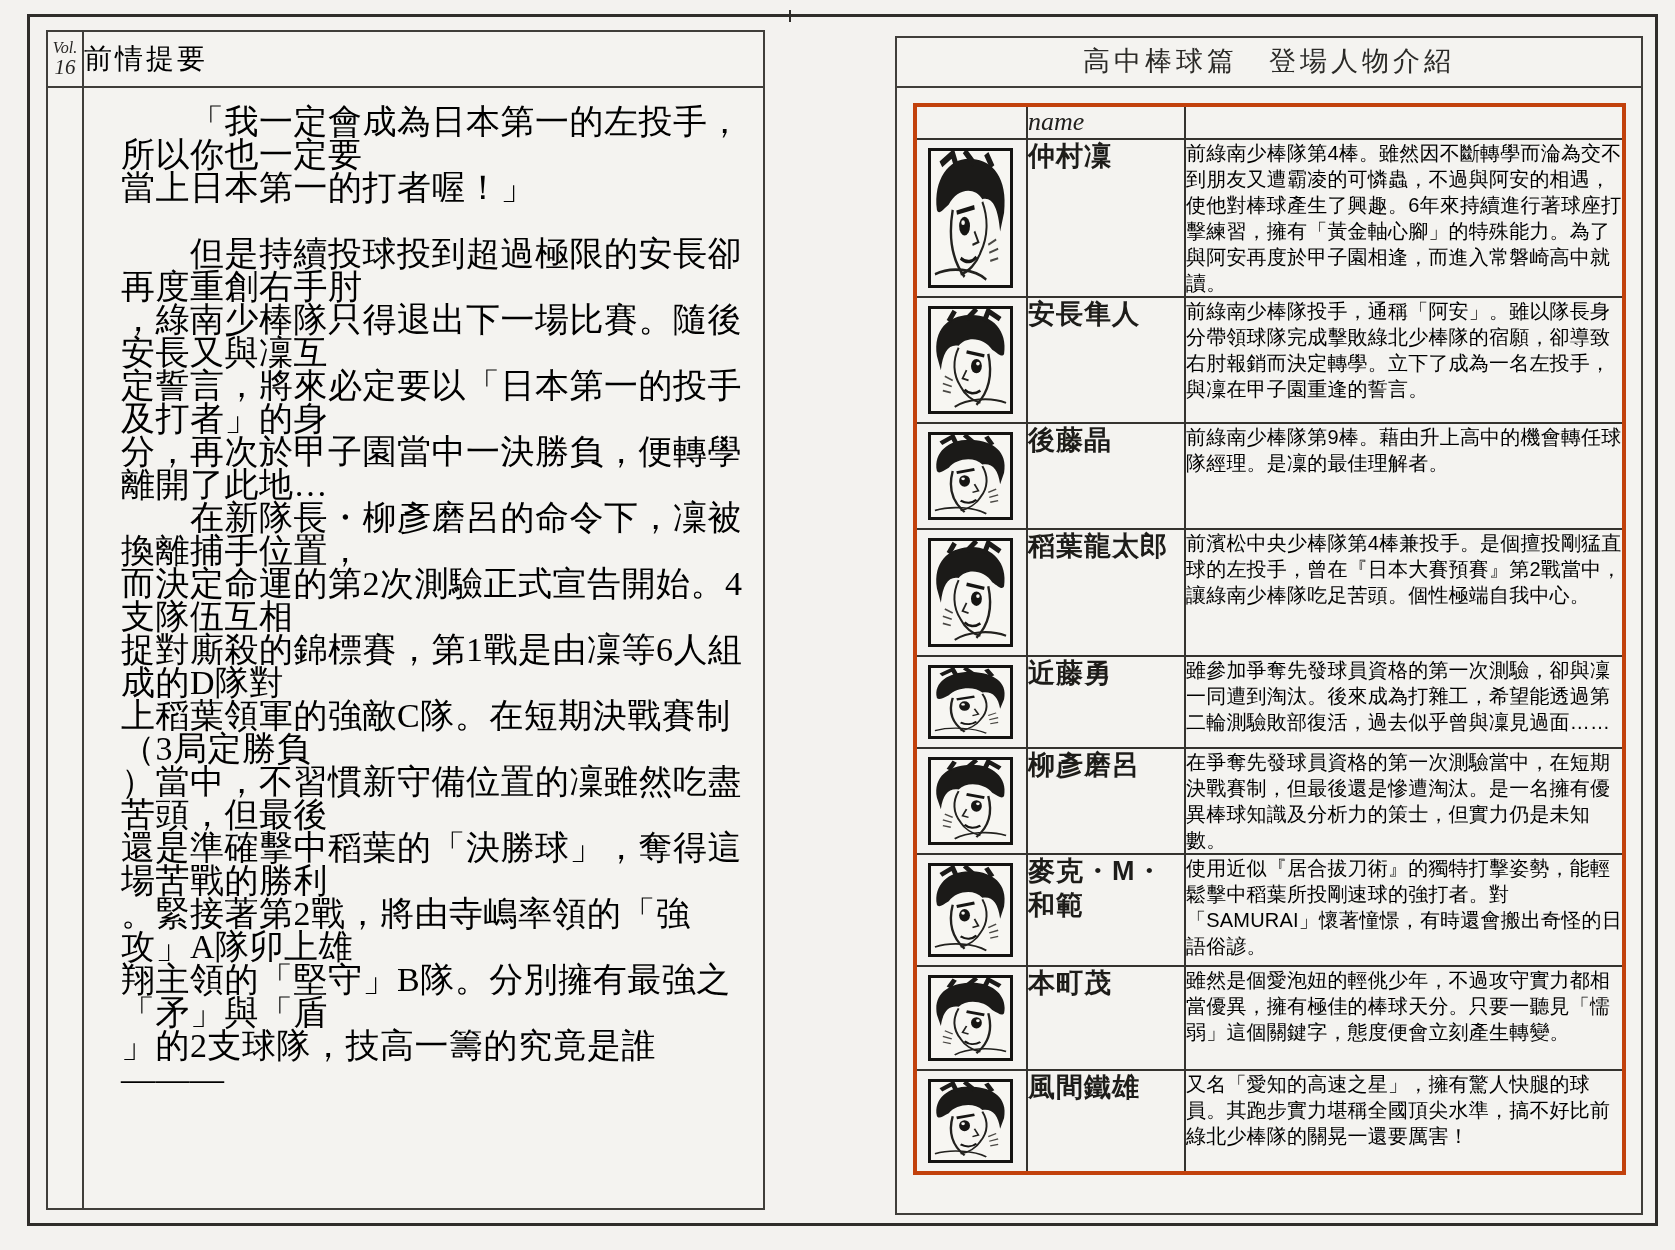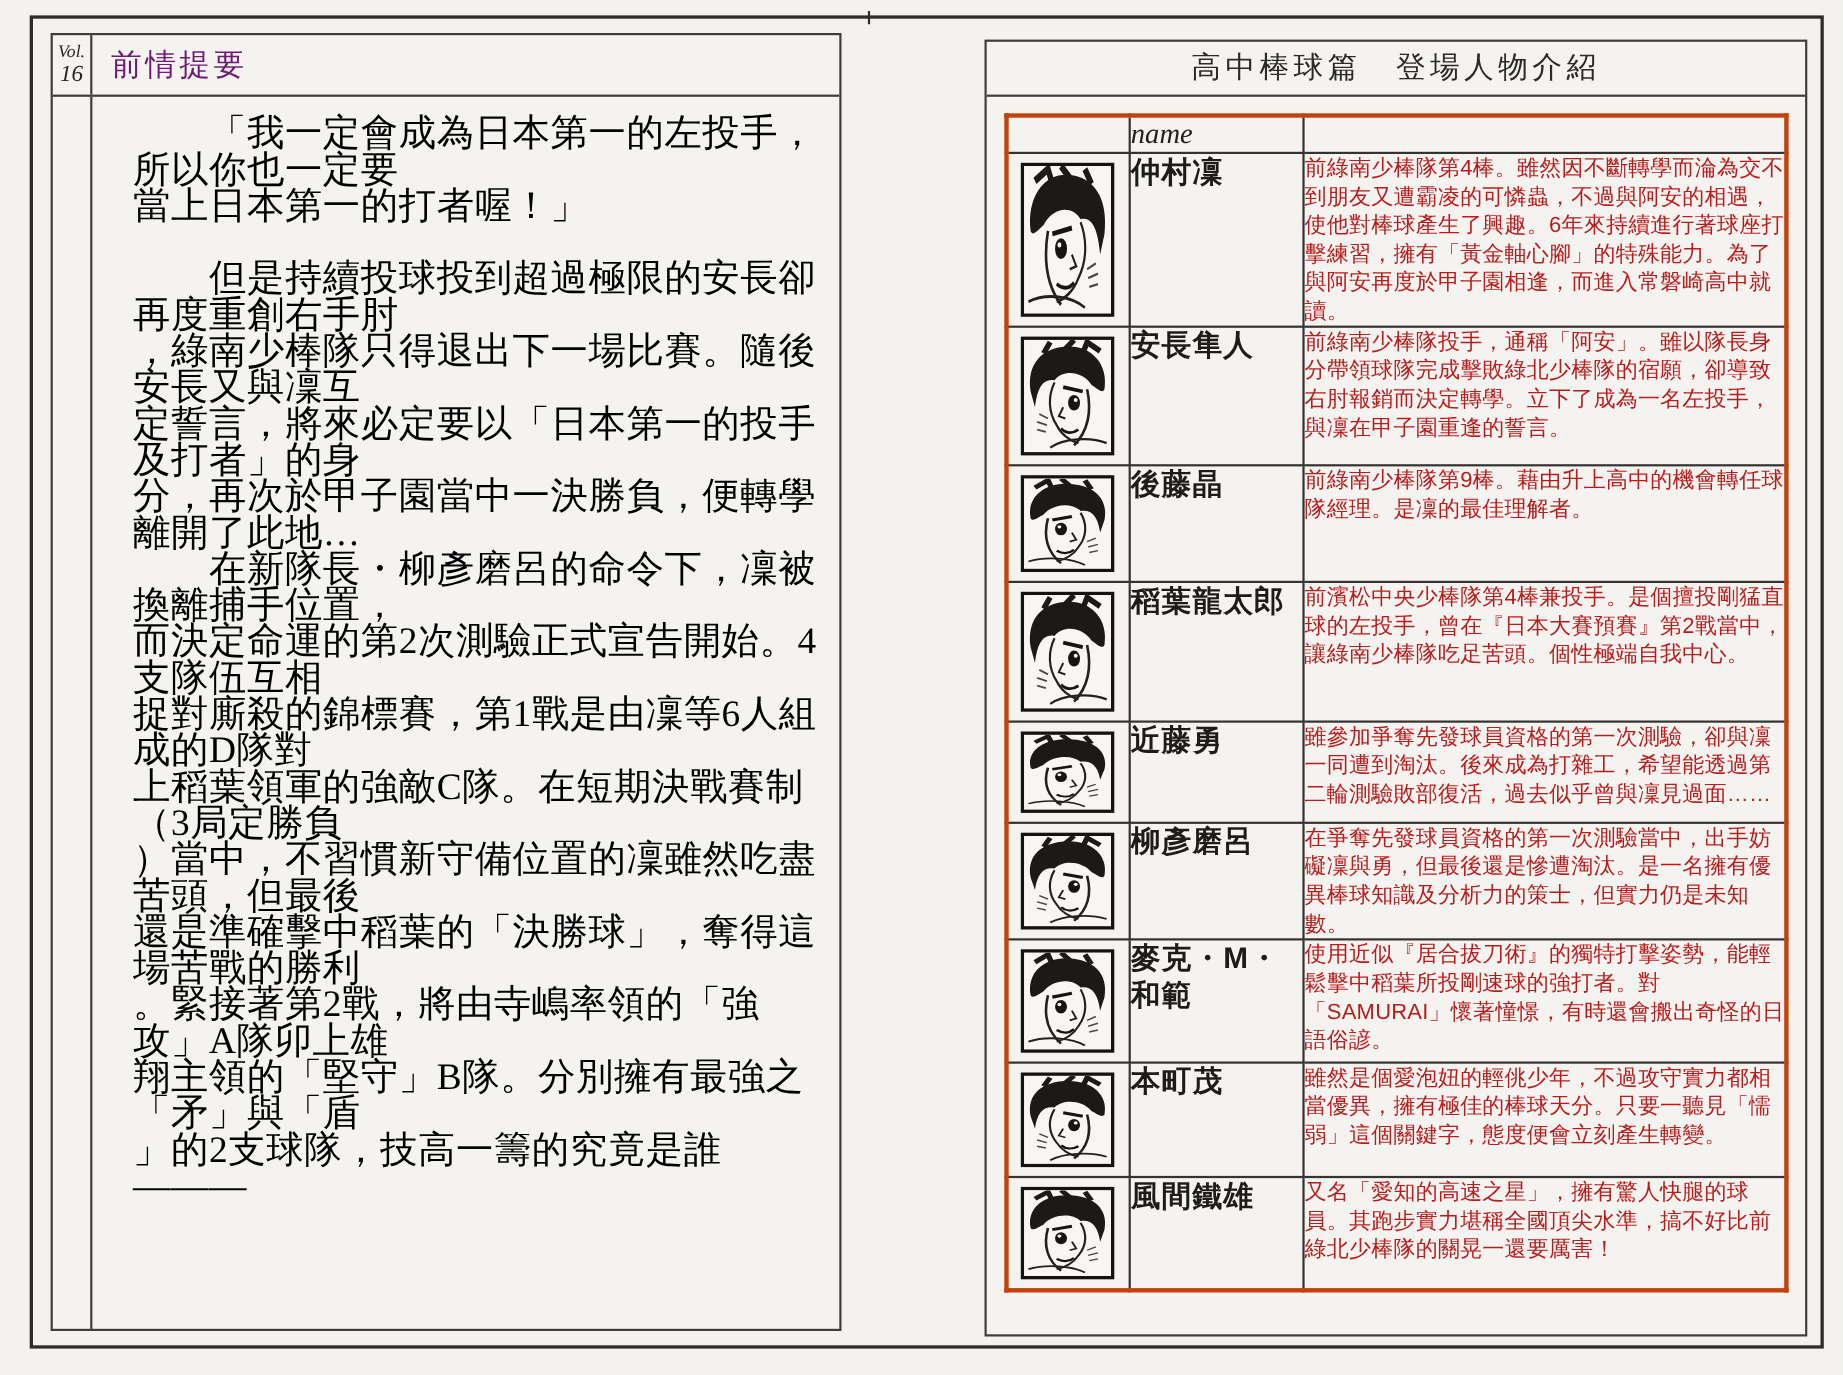--- a/index.html
+++ b/index.html
@@ -11,23 +11,23 @@
 
   
   .left-page{position:absolute;left:46px;top:30px;width:719px;height:1180px;
              border:2px solid #403e3a;box-sizing:border-box;background:#f4f3f0;}
   .lp-header{display:flex;height:56px;border-bottom:2px solid #403e3a;box-sizing:border-box;}
   .vol-cell{width:36px;border-right:2px solid #403e3a;box-sizing:border-box;
             display:flex;flex-direction:column;align-items:center;justify-content:center;
             font-style:italic;line-height:1.05;}
   .vol-label{font-size:16px;}
   .vol-number{font-size:21px;}
-  .lp-title{flex:1;display:flex;align-items:center;padding-left:17px;
+  .lp-title{flex:1;display:flex;align-items:center;
             font-family:"Liberation Sans","DejaVu Sans",sans-serif;
-            font-size:28px;letter-spacing:3px;color:#701a75;}
+            font-size:28px;letter-spacing:3px;color:#000000;}
   .lp-body{display:flex;height:1122px;}
   .vol-spine{width:36px;border-right:2px solid #403e3a;box-sizing:border-box;}
   .lp-text{flex:1;padding:17px 20px 0 37px;font-size:34px;line-height:33px;
            letter-spacing:0.5px;color:#000000;}
   .recap-p{margin:0;white-space:pre-line;}
   .recap-p:nth-of-type(1){margin-bottom:33px;}
   .recap-p:nth-of-type(3){margin-bottom:33px;}
 
   
   .right-page{position:absolute;left:895px;top:36px;width:748px;height:1179px;
@@ -54,21 +54,21 @@
   .char-table tbody tr:nth-child(7){height:112px;}
   .char-table tbody tr:nth-child(8){height:104px;}
   .char-table tbody tr:nth-child(9){height:103px;}
   .pcell{position:relative;}
   .portrait{position:absolute;top:8px;bottom:8px;left:11px;right:13px;
             border:3px solid #141311;background:#f7f6f2;overflow:hidden;}
   .portrait svg{width:100%;height:100%;display:block;}
   tr:nth-child(even) .portrait svg{transform:scaleX(-1);}
   .ncell{font-weight:bold;font-size:27px;letter-spacing:1px;padding:10px 6px 0 12px;
          color:#1d1c19;line-height:1.25;}
-  .dcell{font-size:20px;line-height:26px;padding:7px 8px 0 10px;color:#b91c1c;
+  .dcell{font-size:20px;line-height:26px;padding:7px 8px 0 10px;color:#000000;
          letter-spacing:0.2px;}
 </style>
 </head>
 <body>
 
 <div class="canvas">
   <div class="outer-border"></div>
   <div class="seam-tick"></div>
 
   <div class="left-page">
@@ -251,21 +251,21 @@
           <circle cx="32.5" cy="53.5" r="1.8" fill="#f7f6f2"></circle>
           <path d="M26,46 L44,42" stroke="#161513" stroke-width="3.4" fill="none"></path>
           <path d="M44,60 L48,68 L42,70" stroke="#22211e" stroke-width="1.8" fill="none"></path>
           <path d="M30,80 C36,84 42,83 46,79" stroke="#161513" stroke-width="2.6" fill="none"></path>
           <path d="M58,70 L66,66 M59,76 L68,73 M60,82 L68,80" stroke="#4a4844" stroke-width="1.6"></path>
           <path d="M4,92 C20,86 44,88 56,96" stroke="#22211e" stroke-width="2" fill="none"></path>
         </svg>
       </div>
     </td>
     <td class="ncell">柳彥磨呂</td>
-    <td class="dcell">在爭奪先發球員資格的第一次測驗當中，出手妨礙凜與勇，但最後還是慘遭淘汰。是一名擁有優異棒球知識及分析力的策士，但實力仍是未知數。</td>
+    <td class="dcell">在爭奪先發球員資格的第一次測驗當中，在短期決戰賽制，但最後還是慘遭淘汰。是一名擁有優異棒球知識及分析力的策士，但實力仍是未知數。</td>
   </tr>
 
   <tr>
     <td class="pcell">
       <div class="portrait">
         <svg viewBox="0 0 80 100" preserveAspectRatio="none">
           <rect x="0" y="0" width="80" height="100" fill="#f7f6f2"></rect>
           <path d="M6,44 C2,20 20,4 42,6 C62,7 78,20 74,46 L70,60 C68,42 62,34 52,36
                    C44,26 26,28 18,40 C12,44 8,48 6,44 Z" fill="#1b1a18"></path>
           <path d="M10,10 L22,2 L26,12 M34,0 L44,10 M56,2 L62,12" stroke="#1b1a18" stroke-width="5" fill="none"></path>

